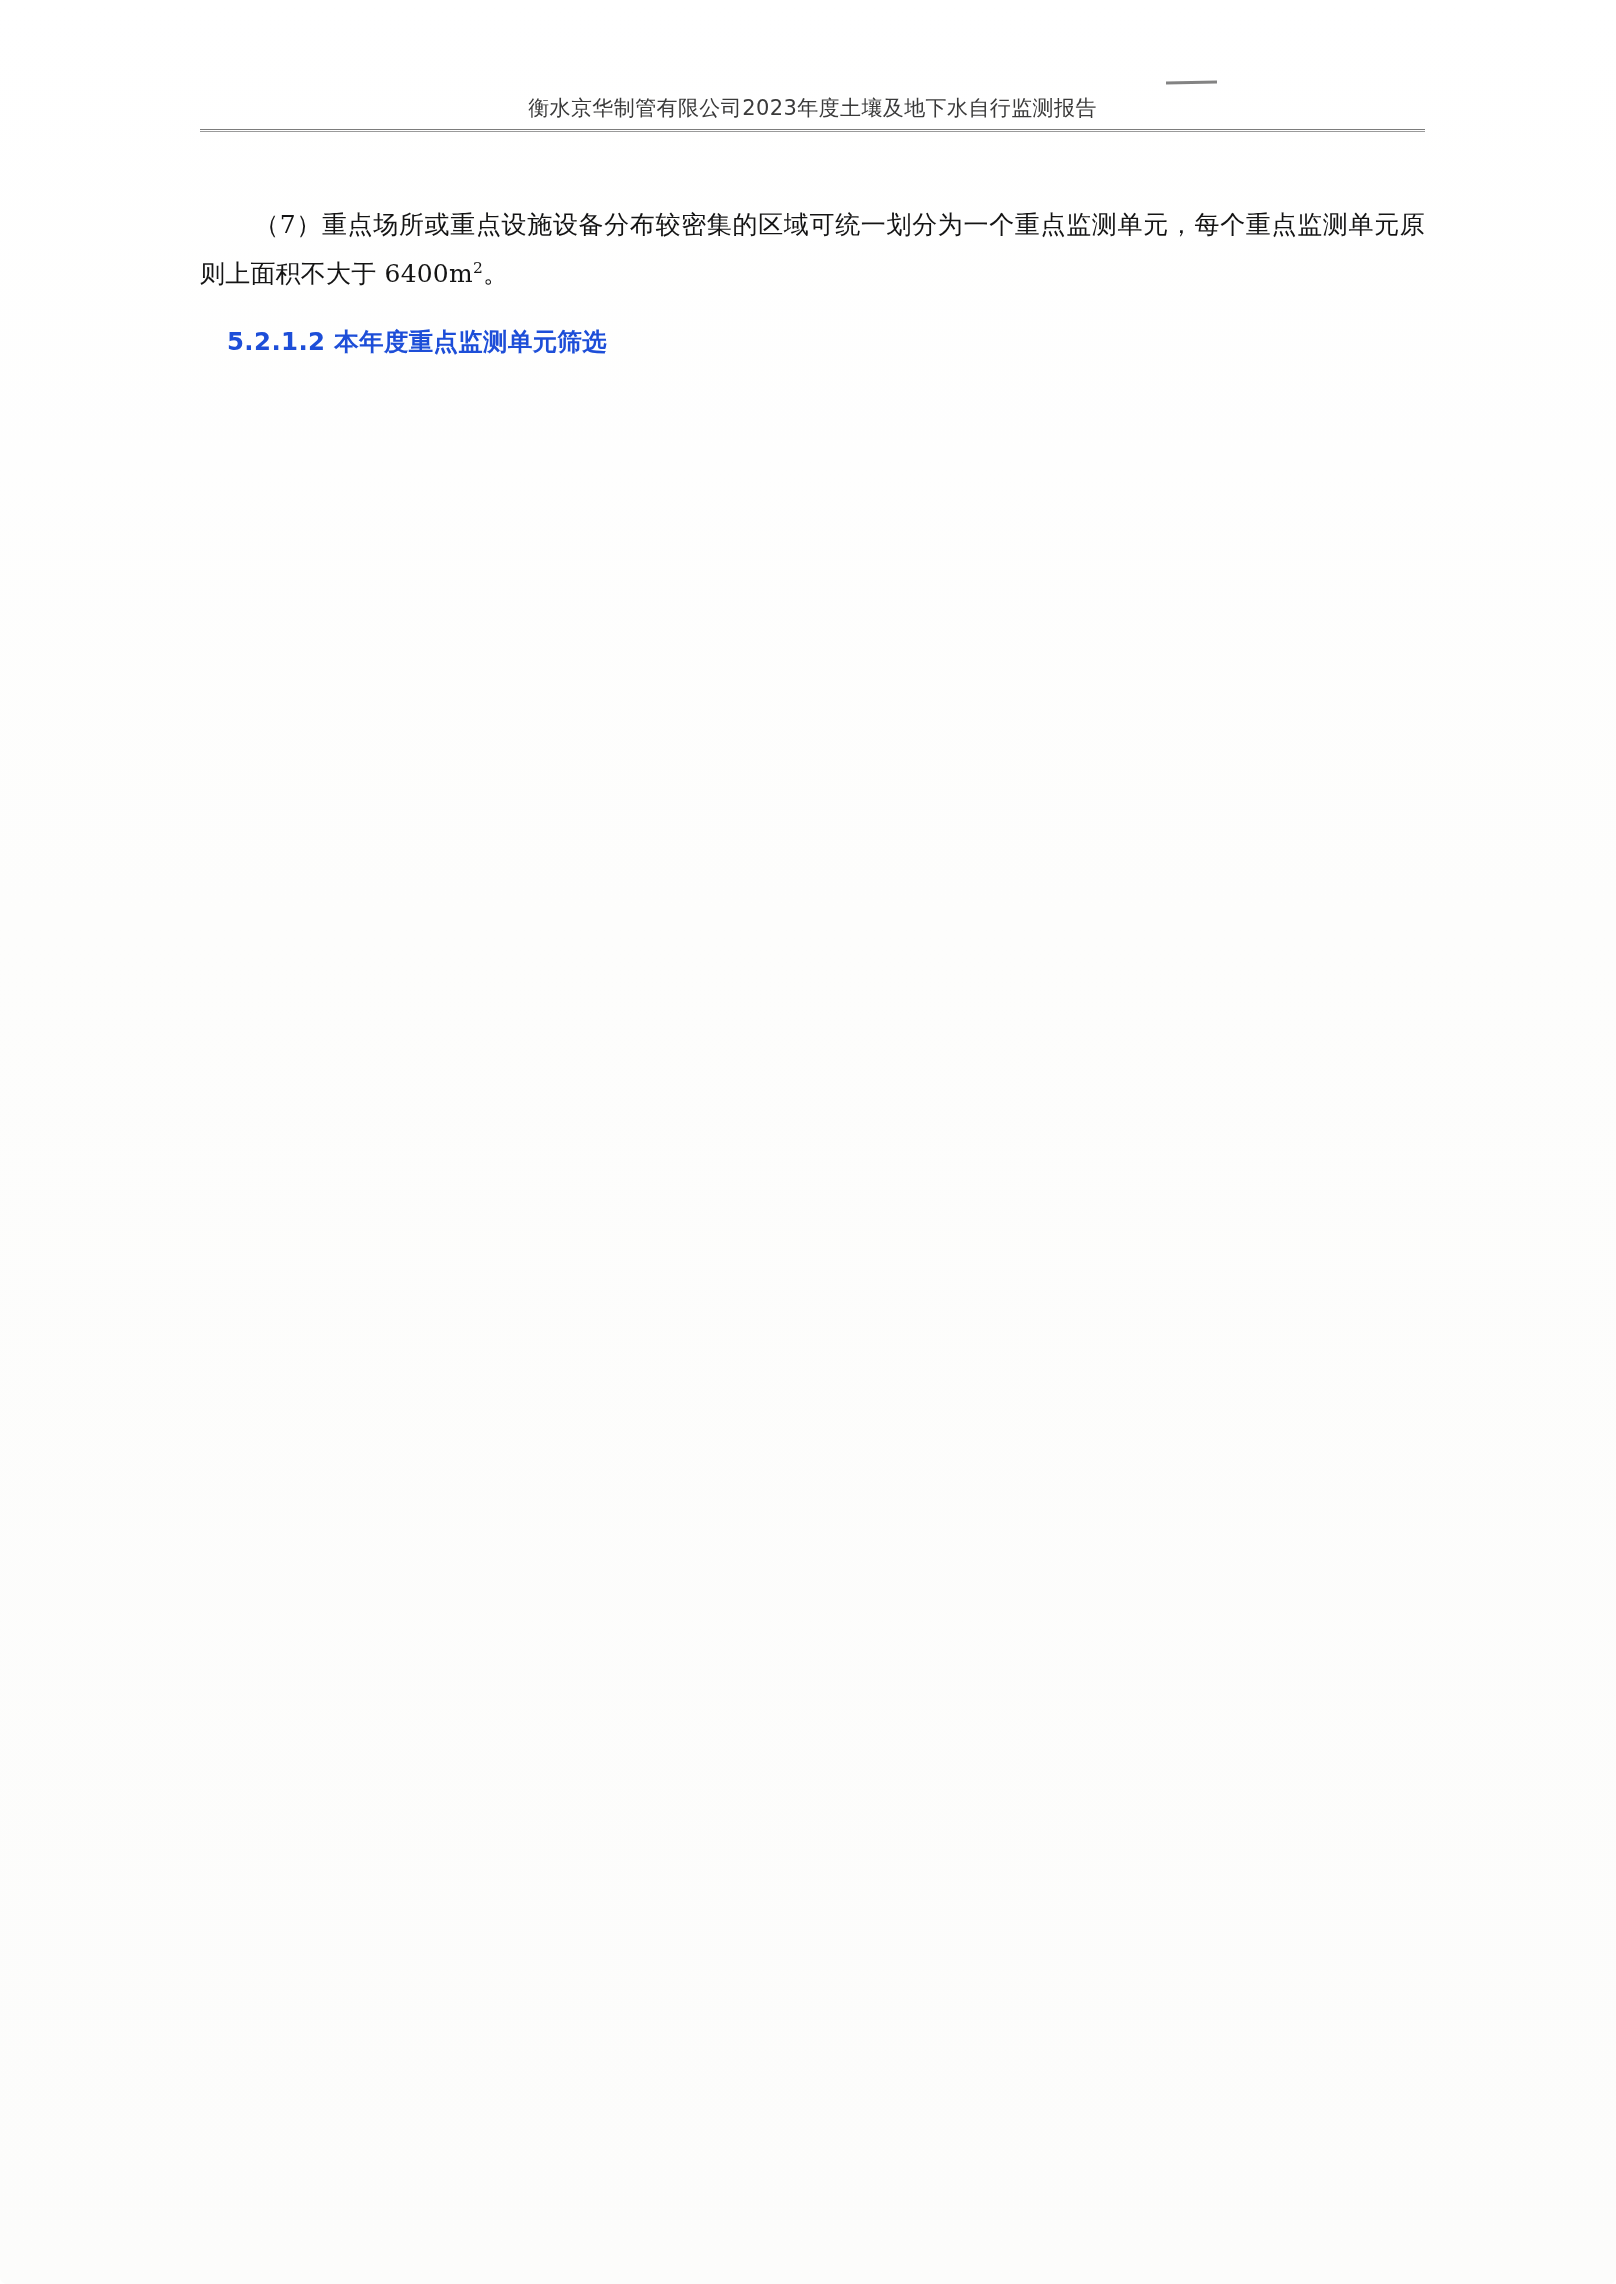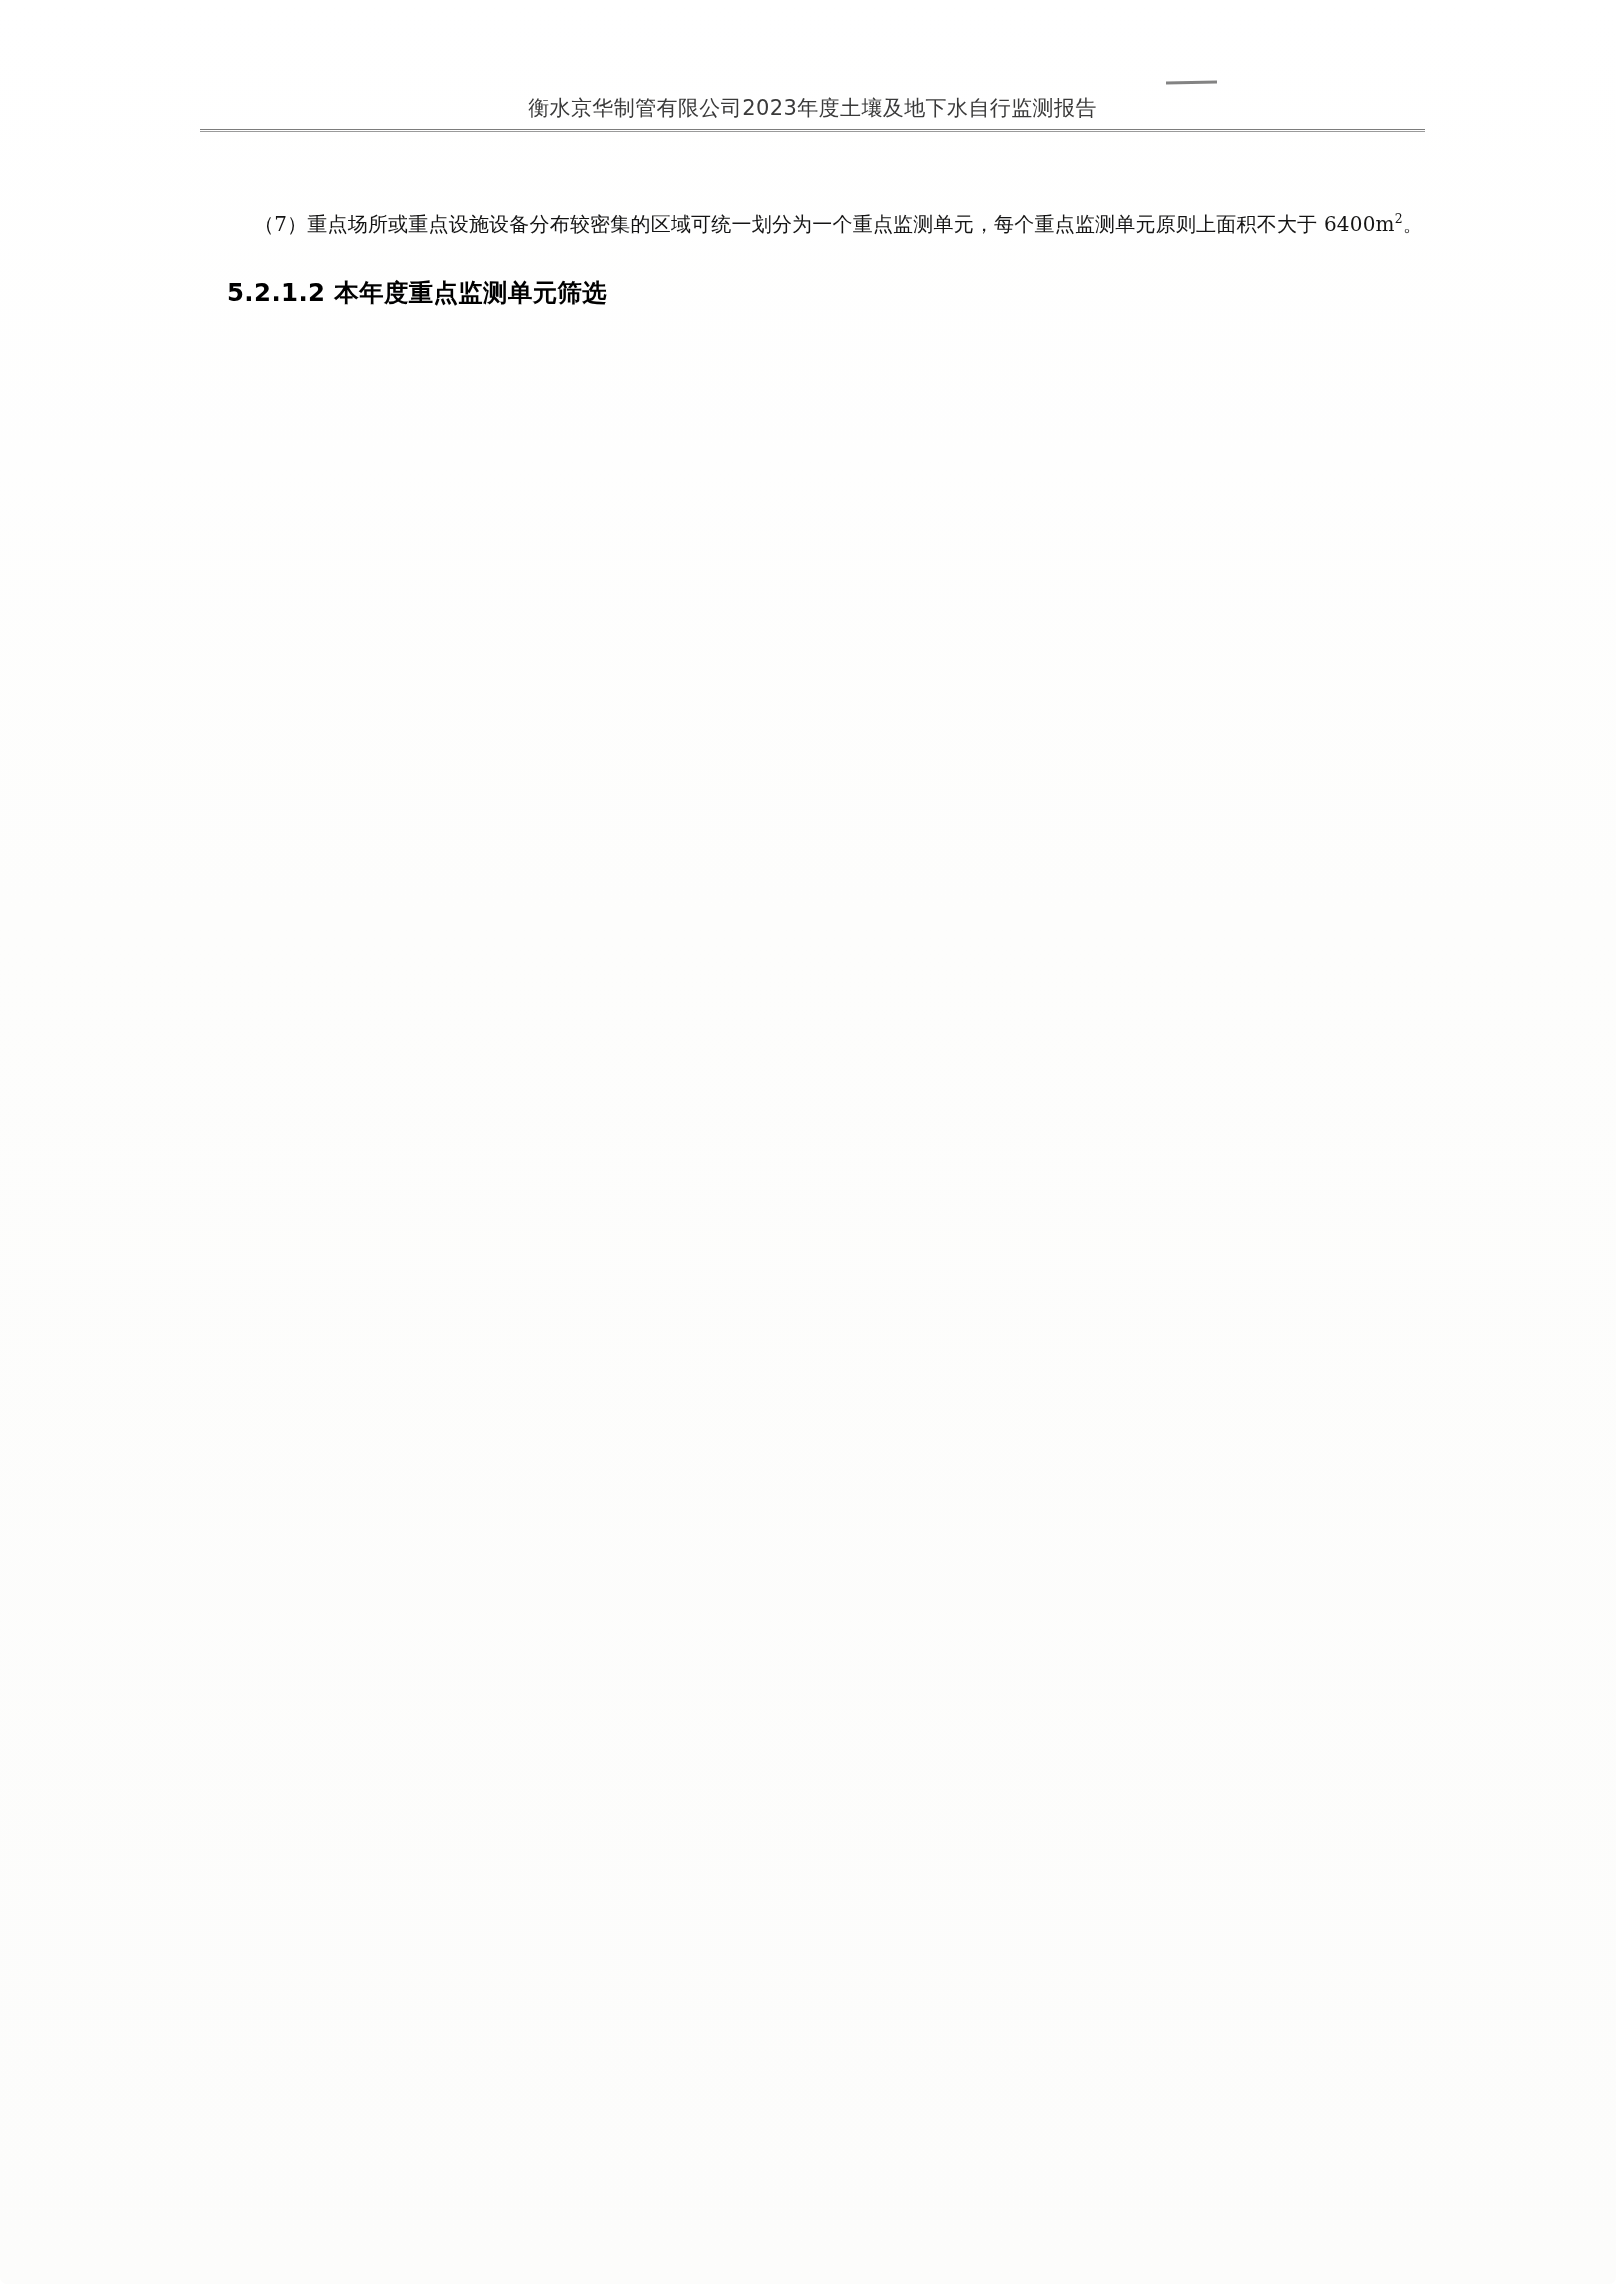--- a/index.html
+++ b/index.html
@@ -73,42 +73,42 @@
 
   
   .body-block {
     position: absolute;
     left: 200px;
     width: 1225px;
     top: 200px;
   }
   p.para {
     margin: 0 0 3.4px 0;
-    font-size: 20px;
+    font-size: 25px;
     line-height: 49px;
     text-align: justify;
     text-justify: inter-ideograph;
     color: #141414;
     letter-spacing: 0.2px;
   }
   p.indent {
     text-indent: 54px;
   }
   .sub {
     font-size: 0.62em;
     vertical-align: super;
     line-height: 0;
   }
   h3.heading {
     margin: 22px 0 6.7px 0;
     font-size: 24.4px;
     line-height: 44px;
     font-weight: bold;
     font-family: "DejaVu Sans", "Liberation Sans", sans-serif;
-    color: #000000;
+    color: #1d4ed8;
     text-indent: 27px;
     letter-spacing: 0.4px;
   }
 </style>
 </head>
 <body>
 
 <div class="page">
 
   <div class="content">

